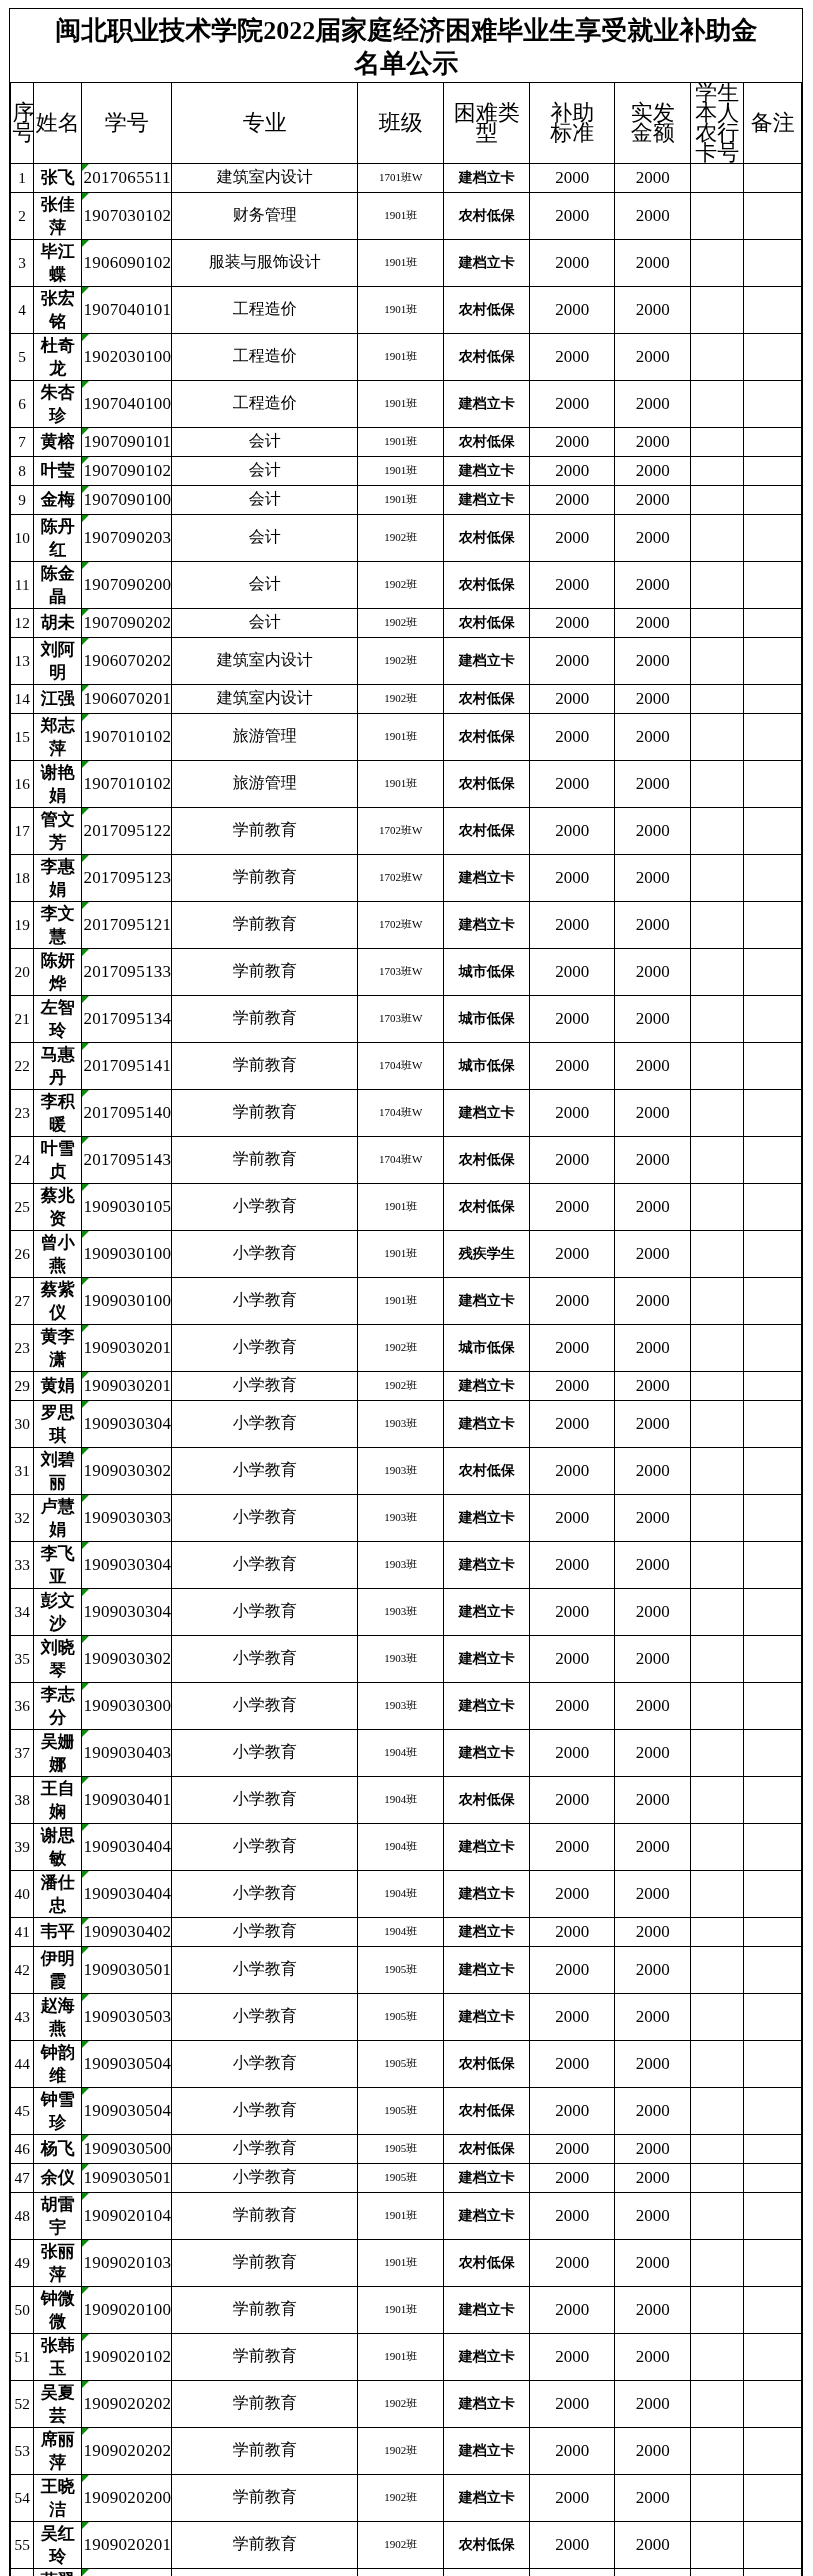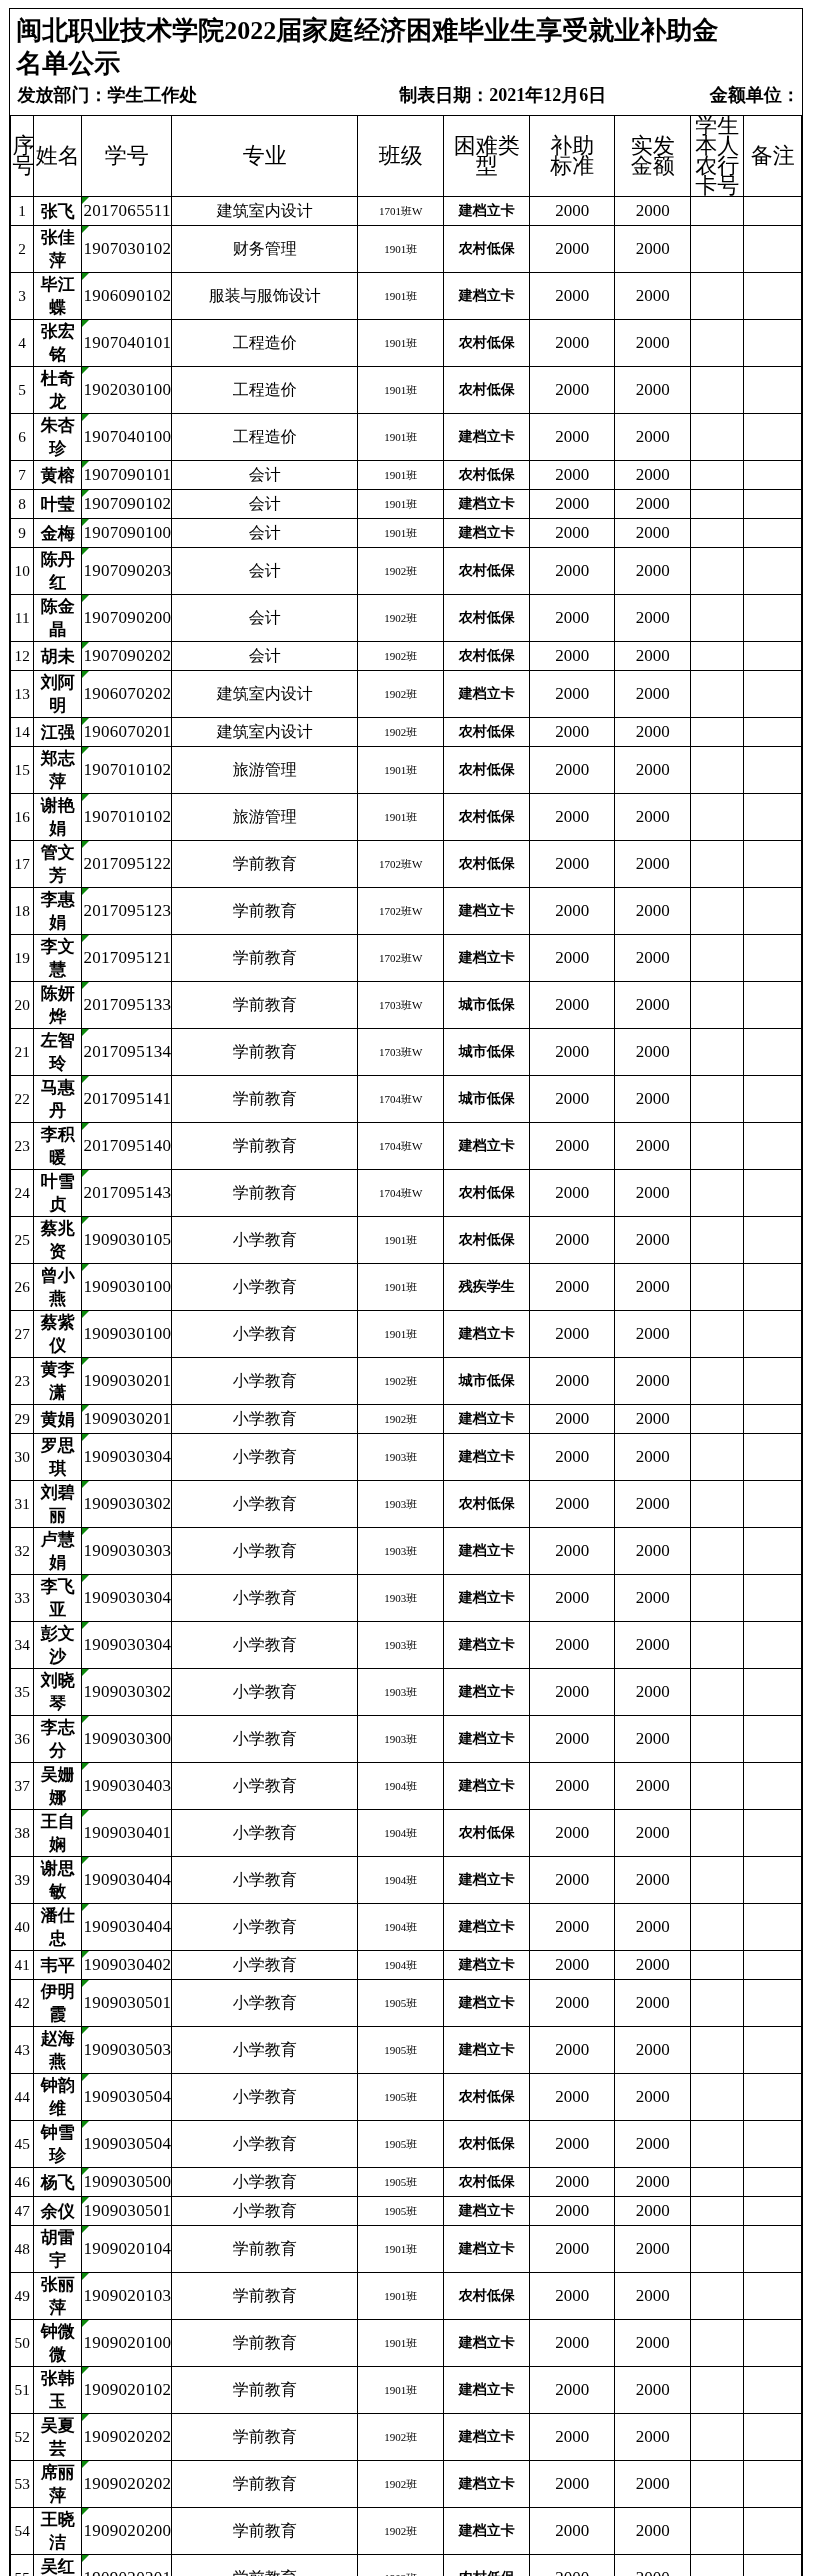--- a/index.html
+++ b/index.html
@@ -1,20 +1,20 @@
 <!DOCTYPE html>
 <html style="font-size:9.8px"><head>
 <meta charset="utf-8">
 <style>
   html,body{margin:0;padding:0;background:#ffffff;}
   body{width:813px;height:2576px;position:relative;color:#000;
        font-family:"Liberation Serif","DejaVu Serif",serif;}
   .frame{margin:8px 9.8px 0 9.2px;border:1.8px solid #000;background:#fff;}
 
-  .title{white-space:pre-line;font-weight:bold;
+  .title{white-space:pre-line;text-align:center;font-weight:bold;
          font-size:26px;line-height:1.28;padding:4.9px 6.1px 1.2px 6.1px;}
 
   .inforow{display:flex;justify-content:space-between;align-items:baseline;
            font-weight:bold;font-size:18px;padding:1.2px 2.5px 3.7px 7.4px;height:29px;}
   .inforow .mid{transform:translateX(49px);}
 
   table{border-collapse:collapse;table-layout:fixed;width:100%;}
   td,th{border:1.2px solid #000;text-align:center;vertical-align:middle;
         overflow:hidden;padding:0 1.2px;font-weight:normal;}
   thead th{font-size:22px;line-height:20px;white-space:pre-line;height:74px;}
@@ -31,25 +31,20 @@
        border-top:7.4px solid #0e8a0e;border-right:7.4px solid transparent;}
 </style>
 </head>
 <body>
 
 <div class="frame">
 
   <div class="title">闽北职业技术学院2022届家庭经济困难毕业生享受就业补助金
 名单公示</div>
 
-  <div class="inforow">
-    <span>发放部门：学生工作处</span>
-    <span class="mid">制表日期：2021年12月6日</span>
-    <span>金额单位：</span>
-  </div>
 
   <table>
     <colgroup>
       <col style="width:23px">
         <col style="width:48px">
         <col style="width:90px">
       <col style="width:186px">
         <col style="width:86px">
         <col style="width:86px">
       <col style="width:85px">

